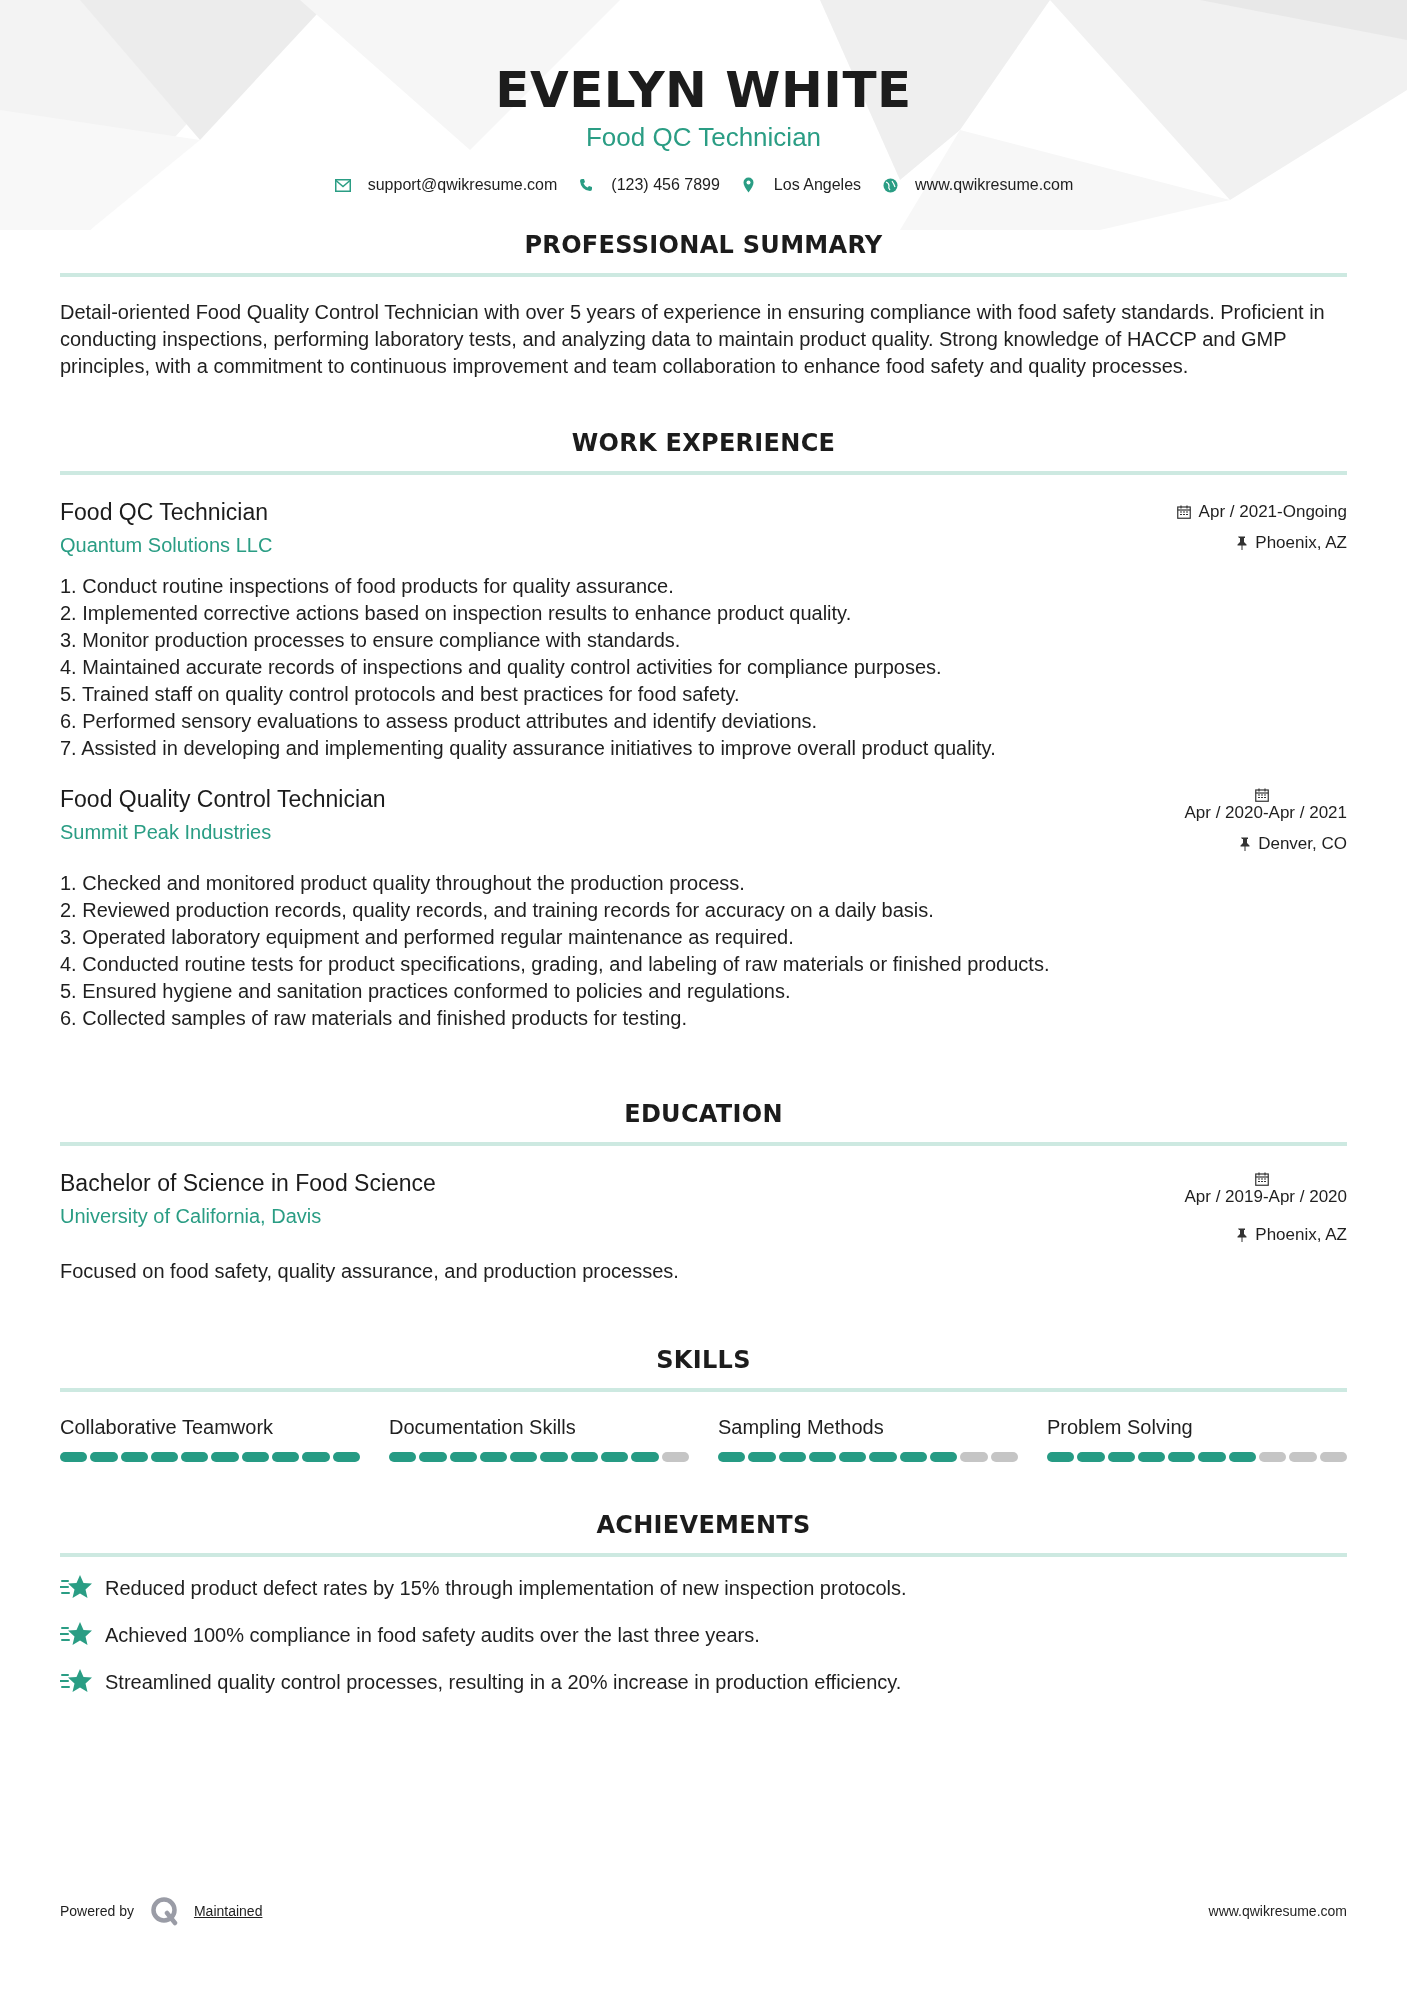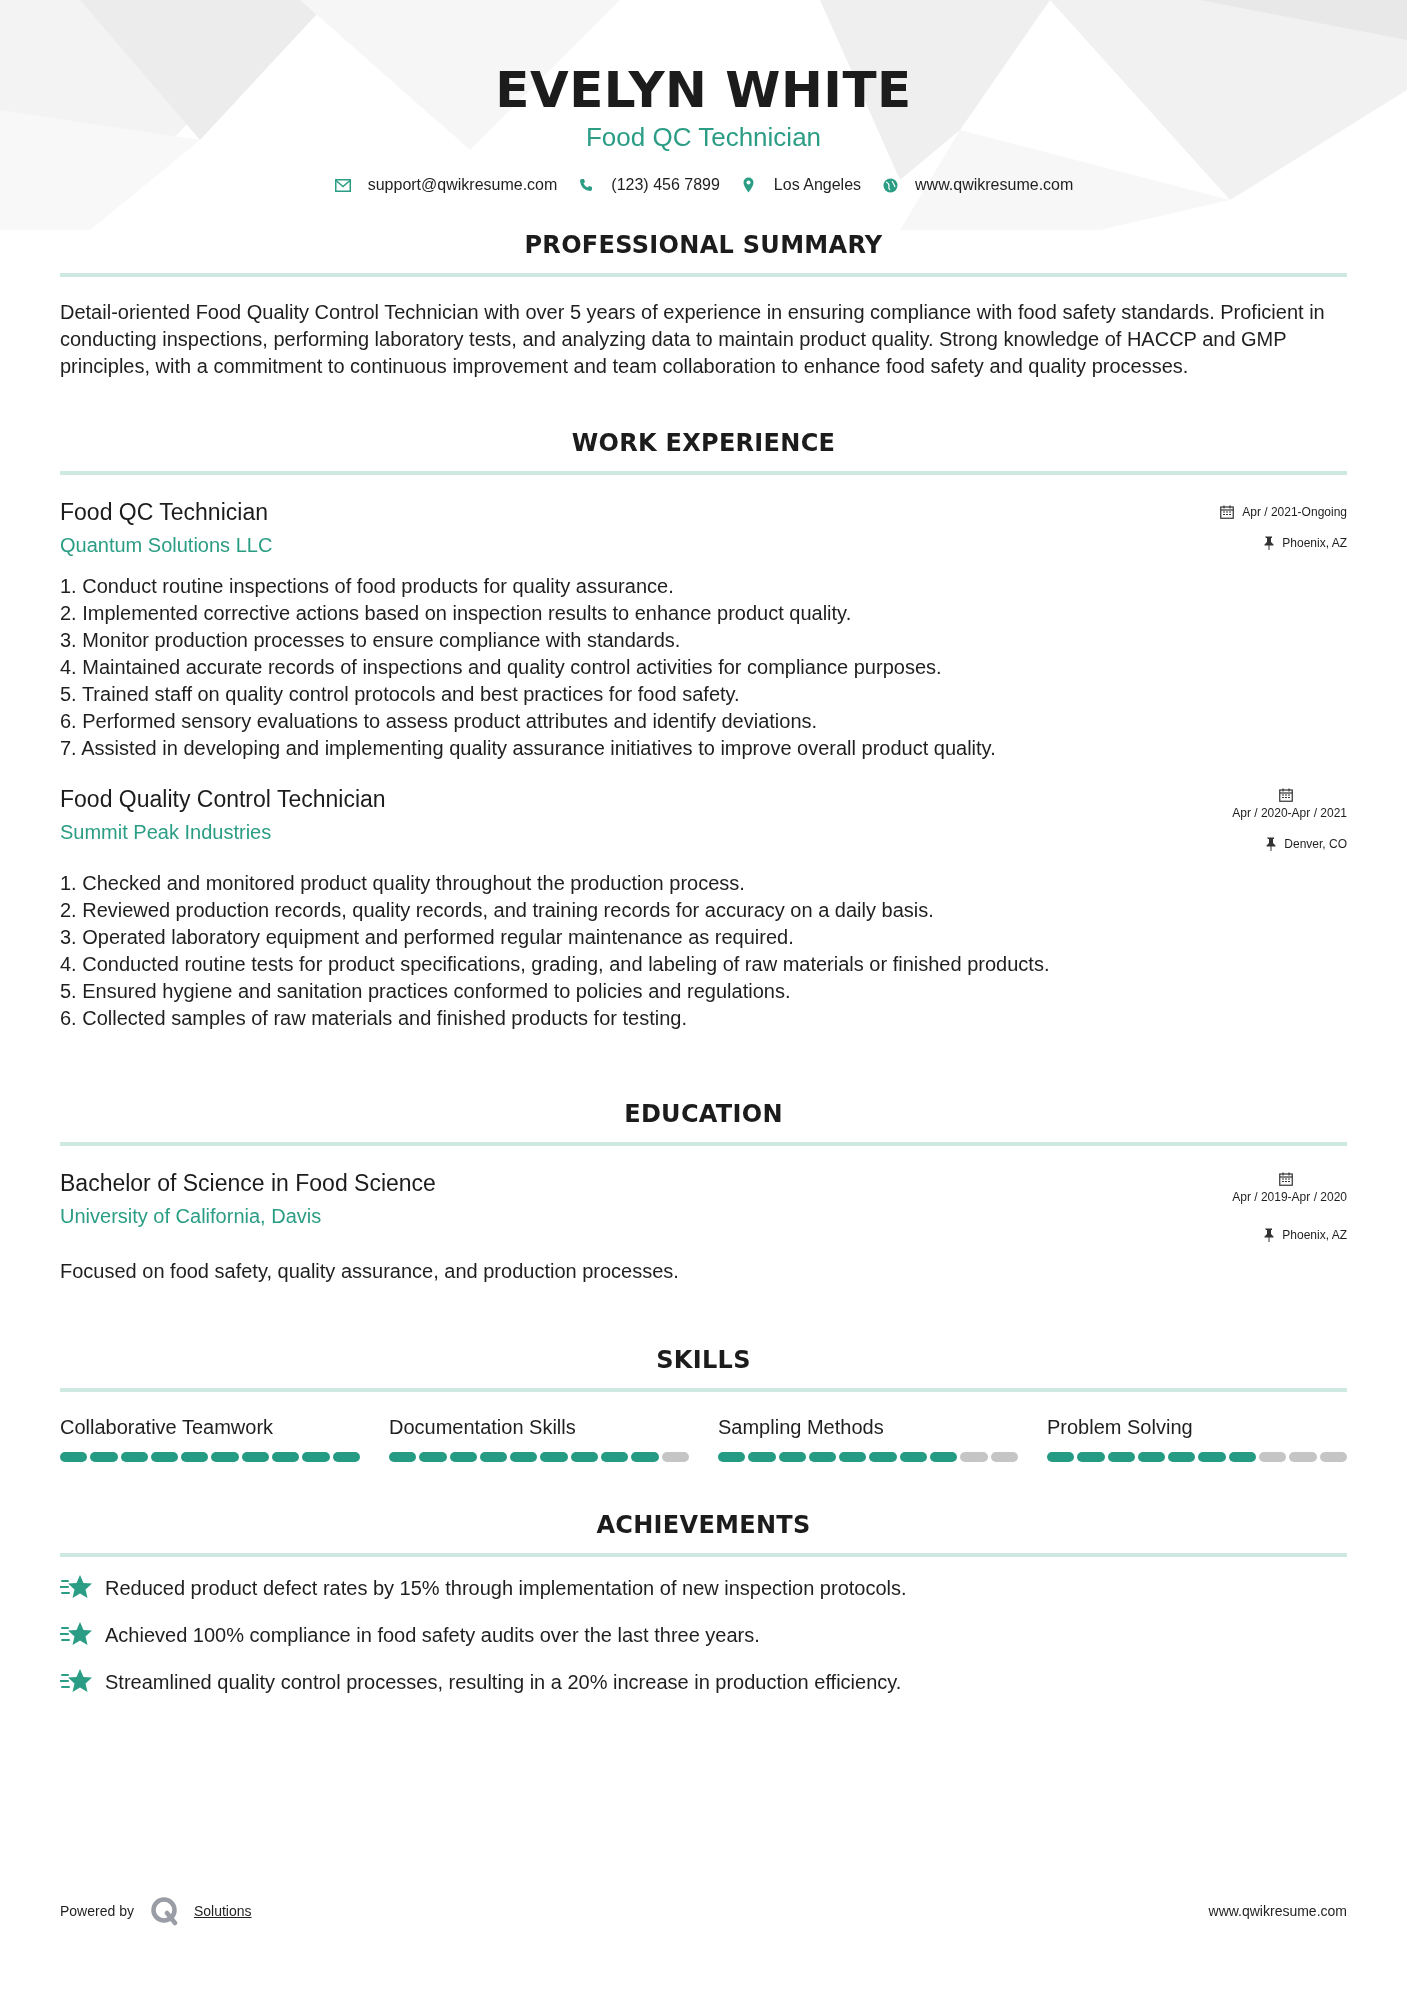--- a/index.html
+++ b/index.html
@@ -19,21 +19,21 @@
   .contact svg { display: block; }
 
   .section-title { text-align: center; font-family: "DejaVu Sans", sans-serif; font-weight: bold; font-size: 24px; letter-spacing: 0.3px; color: #1c1c1c; line-height: 30px; }
   .section-rule { height: 4px; background: #cde9e1; margin-top: 13px; }
 
   .summary { font-size: 20px; line-height: 27px; color: #1f1f1f; margin-top: 22px; }
 
   .entry-head { display: flex; justify-content: space-between; align-items: flex-start; }
   .entry-title { font-size: 23px; color: #1c1c1c; line-height: 30px; }
   .entry-org { font-size: 20px; color: #2a9d84; line-height: 26px; margin-top: 5px; }
-  .entry-meta { text-align: right; font-size: 12px; color: #1f1f1f; }
+  .entry-meta { text-align: right; font-size: 17px; color: #1f1f1f; }
   .meta-line { display: flex; justify-content: flex-end; align-items: center; line-height: 22px; }
   .meta-line + .meta-line { margin-top: 9px; }
   .meta-line .ic { margin-right: 8px; display: inline-flex; }
 
   ol.bullets { list-style: none; margin-top: 14px; font-size: 20px; line-height: 27px; color: #1f1f1f; }
   ol.bullets li { padding-left: 0; }
 
   .edu-desc { font-size: 20px; line-height: 27px; margin-top: 12px; }
 
   .skills { display: flex; justify-content: space-between; margin-top: 22px; }
@@ -347,16 +347,16 @@
 
 <div class="footer">
   <div class="powered">
     <span>Powered by</span>
     <span class="logo">
       <svg width="30" height="30" viewBox="0 0 30 30">
           <circle cx="14" cy="14" r="10.5" fill="none" stroke="#9a9ca6" stroke-width="4.5"></circle>
           <line x1="17" y1="17" x2="25" y2="27" stroke="#9a9ca6" stroke-width="4.5" stroke-linecap="round"></line>
         </svg>
     </span>
-    <a>Solutions</a>
+    <a>Maintained</a>
   </div>
   <div>www.qwikresume.com</div>
 </div>
 
 </body></html>

